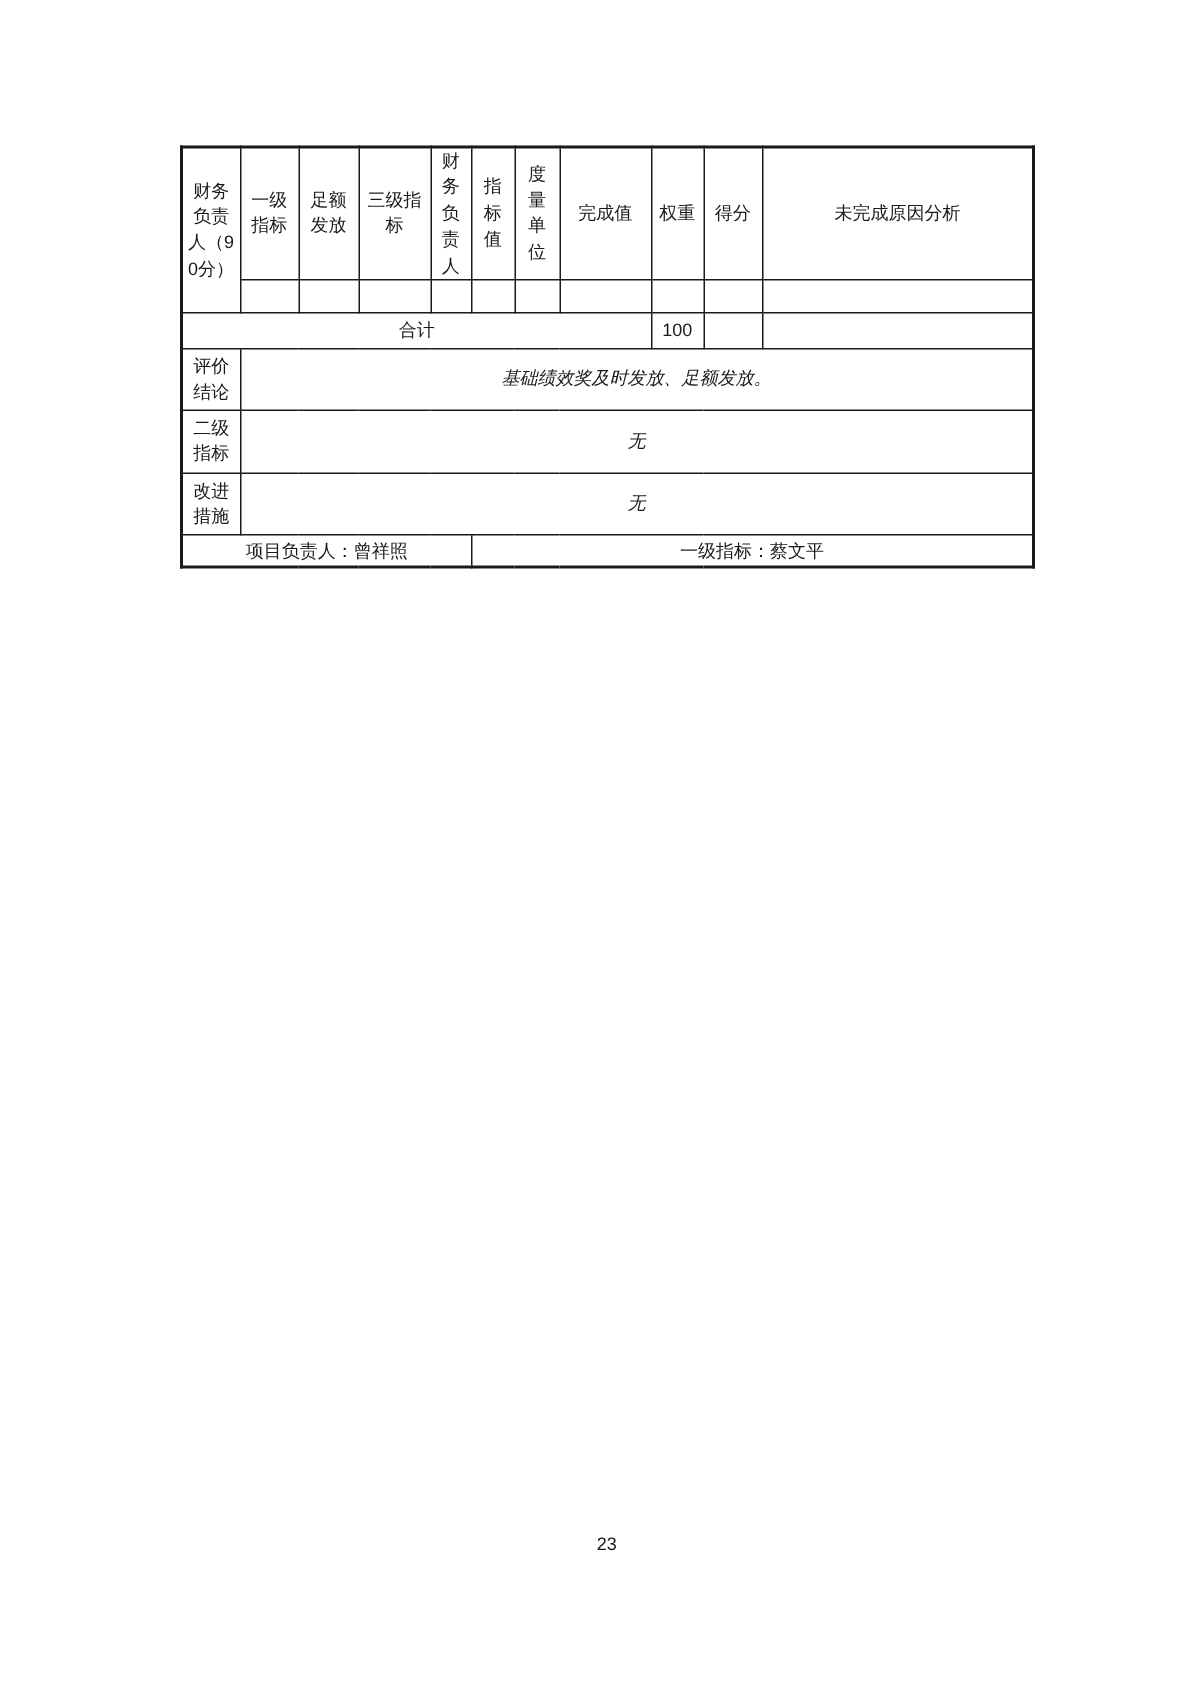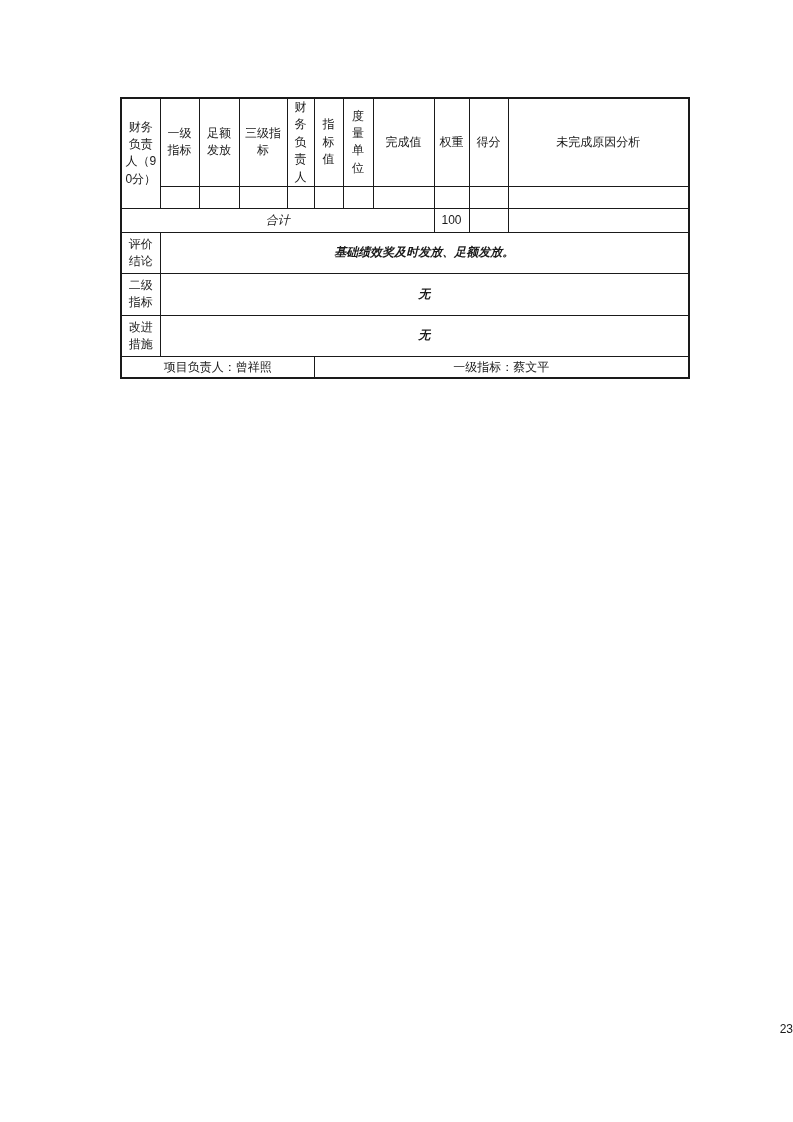--- a/index.html
+++ b/index.html
@@ -39,37 +39,37 @@
   tr.section-row-1 { height: 41px; }
   tr.section-row-2 { height: 42px; }
   tr.section-row-3 { height: 41px; }
   tr.footer-row    { height: 22px; margin-left: 26px; }
 
   td.vertical-head { padding: 0 2px; }
   td.content-cell {
     text-align: left;
     padding-left: 7px;
     font-style: italic;
-    font-weight: bold;
+    font-weight: normal;
     font-size: 12px;
   }
   td.footer-cell {
     text-align: left;
     padding-left: 6px;
     font-size: 12px;
   }
-  td.total-label-cell { font-size: 12px; font-style: italic; }
+  td.total-label-cell { font-size: 12px; }
   td.weight-value-cell { font-size: 12px; }
 
   .page-number {
     position: absolute;
     left: 16px;
     right: 0;
     top: 1022px;
-    text-align: right;
+    text-align: center;
     font-size: 12px;
     color: #1a1a1a;
   }
 </style>
 </head>
 <body>
 
 <table class="doc-table">
   <colgroup>
     <col style="width:39px">

